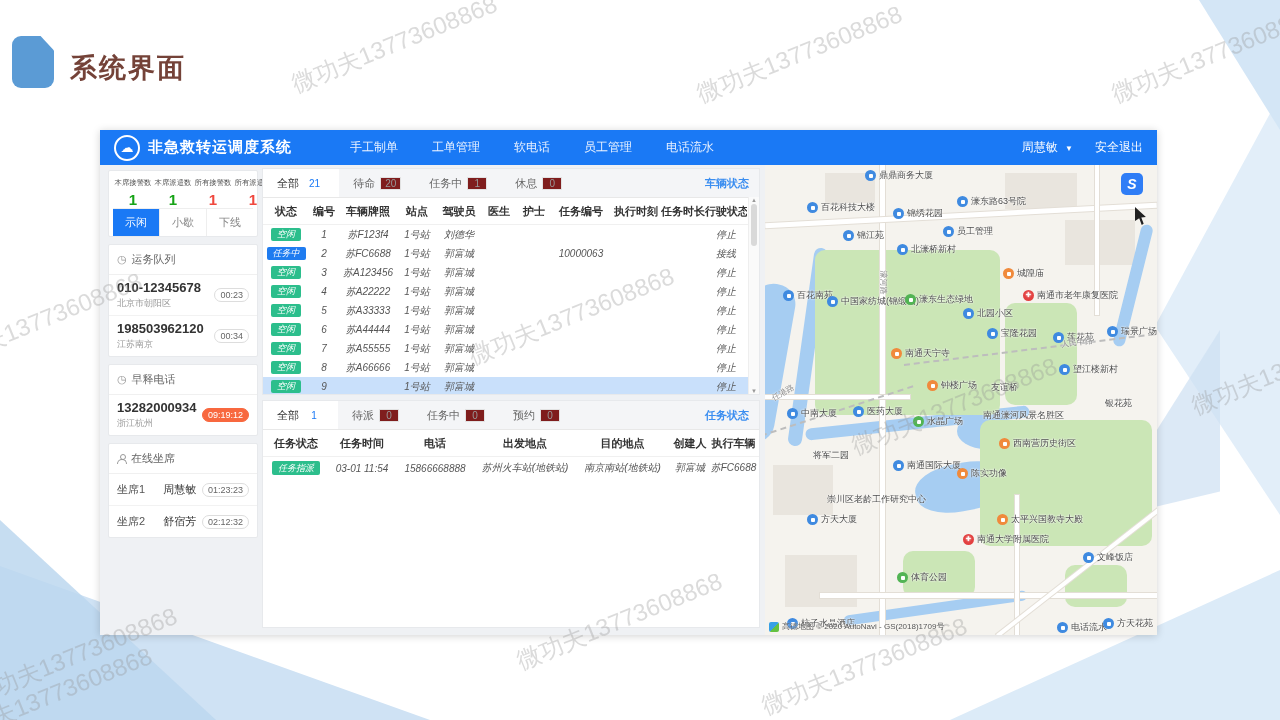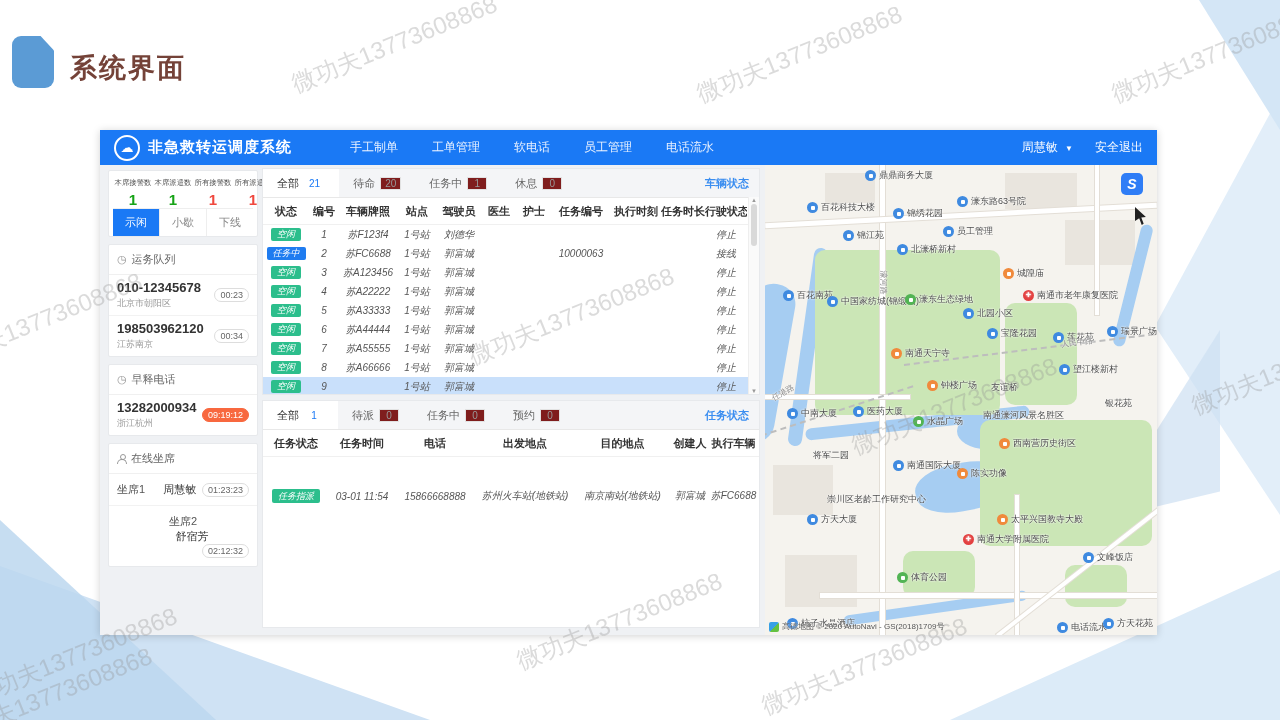--- a/index.html
+++ b/index.html
@@ -58,21 +58,21 @@
   .ic-person{width:9px;height:9px;position:relative;display:inline-block;}
   .ic-person:before{content:"";position:absolute;left:2.5px;top:0;width:4px;height:4px;border:1px solid #999;border-radius:50%;}
   .ic-person:after{content:"";position:absolute;left:0;top:5px;width:8px;height:4px;border:1px solid #999;border-bottom:none;border-radius:5px 5px 0 0;}
   .q-item{display:flex;justify-content:space-between;align-items:center;padding:5px 8px;border-bottom:1px solid #f2f2f2;}
   .q-item:last-child{border-bottom:none;}
   .q-phone{font-size:13px;font-weight:bold;color:#333;}
   .q-loc{font-size:9px;color:#999;margin-top:2px;}
   .pill{font-size:9px;color:#666;border:1px solid #ddd;border-radius:9px;padding:1px 5px;white-space:nowrap;}
   .pill.red{background:#f8683f;border-color:#f8683f;color:#fff;}
   .agent-row{display:flex;align-items:center;padding:8px 8px;border-bottom:1px solid #f2f2f2;font-size:11px;color:#555;}
-  .agent-row:last-child{border-bottom:none;flex-direction:column;}
+  .agent-row:last-child{border-bottom:none;}
   .agent-name{margin-left:18px;color:#333;}
   .agent-row .pill{margin-left:auto;}
 
   
   .middle{position:absolute;left:162px;top:38px;width:498px;}
   .tbl-card{position:relative;background:#fff;border:1px solid #e7e9ec;box-sizing:border-box;overflow:hidden;}
   .tbl-a{height:227px;}
   .tbl-b{height:228px;margin-top:5px;}
   .tabs-row{display:flex;align-items:center;background:#f4f5f7;height:28px;border-bottom:1px solid #e8e8e8;}
   .tab{display:flex;align-items:center;gap:5px;font-size:11px;color:#666;padding:0 14px;height:100%;cursor:pointer;}
@@ -432,21 +432,21 @@
       </div>
       <div class="thead" id="taskHead">
           <div class="th" style="width: 66px;">任务状态</div>
           <div class="th" style="width: 66px;">任务时间</div>
           <div class="th" style="width: 80px;">电话</div>
           <div class="th" style="width: 100px;">出发地点</div>
           <div class="th" style="width: 95px;">目的地点</div>
           <div class="th" style="width: 40px;">创建人</div>
           <div class="th" style="width: 47px;">执行车辆</div>
         </div>
-      <div class="tbody" id="taskBody" style="height:173px;overflow:hidden;margin-top:28px;">
+      <div class="tbody" id="taskBody" style="height:173px;overflow:hidden;">
           <div class="trow" style="height: 22px;">
             <div class="td" style="width: 66px;"><span class="badge idle">任务指派</span></div>
             <div class="td" style="width: 66px;">03-01 11:54</div>
             <div class="td" style="width: 80px;">15866668888</div>
             <div class="td" style="width: 100px;">苏州火车站(地铁站)</div>
             <div class="td" style="width: 95px;">南京南站(地铁站)</div>
             <div class="td" style="width: 40px;">郭富城</div>
             <div class="td" style="width: 47px;">苏FC6688</div>
           </div>
         </div>

